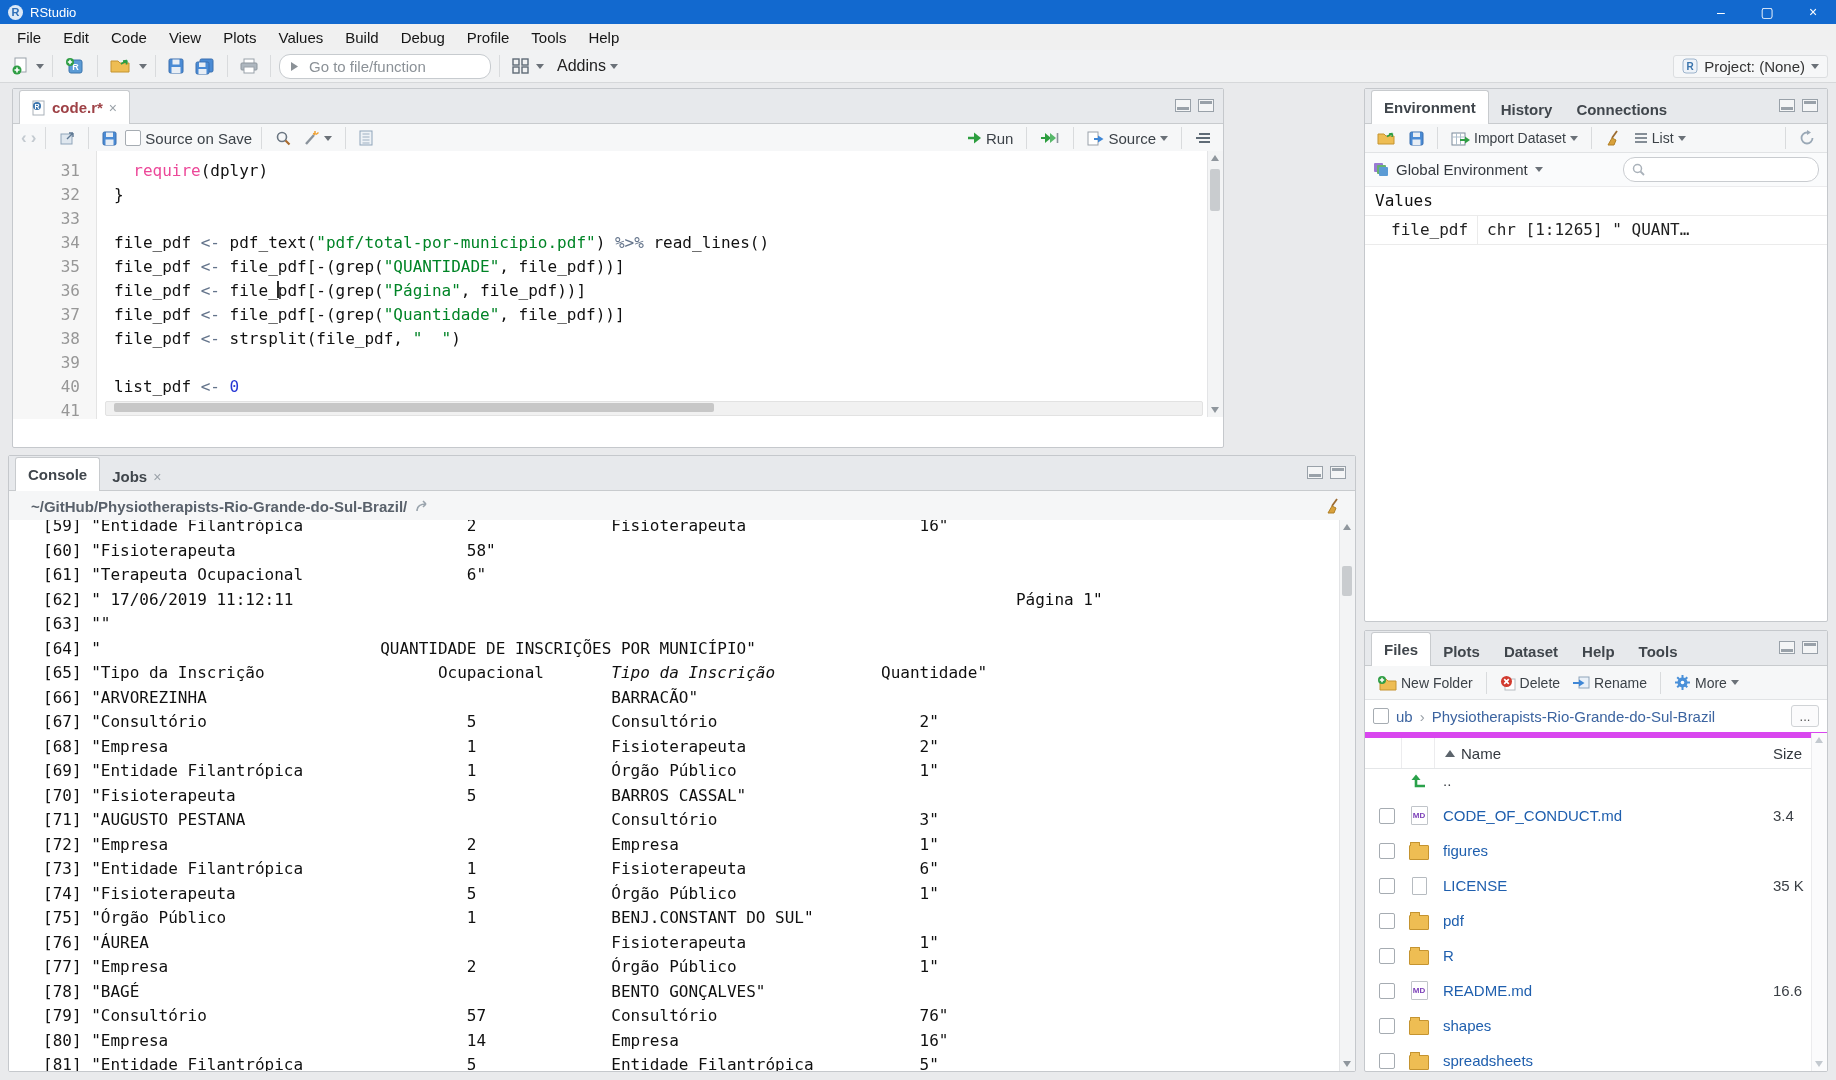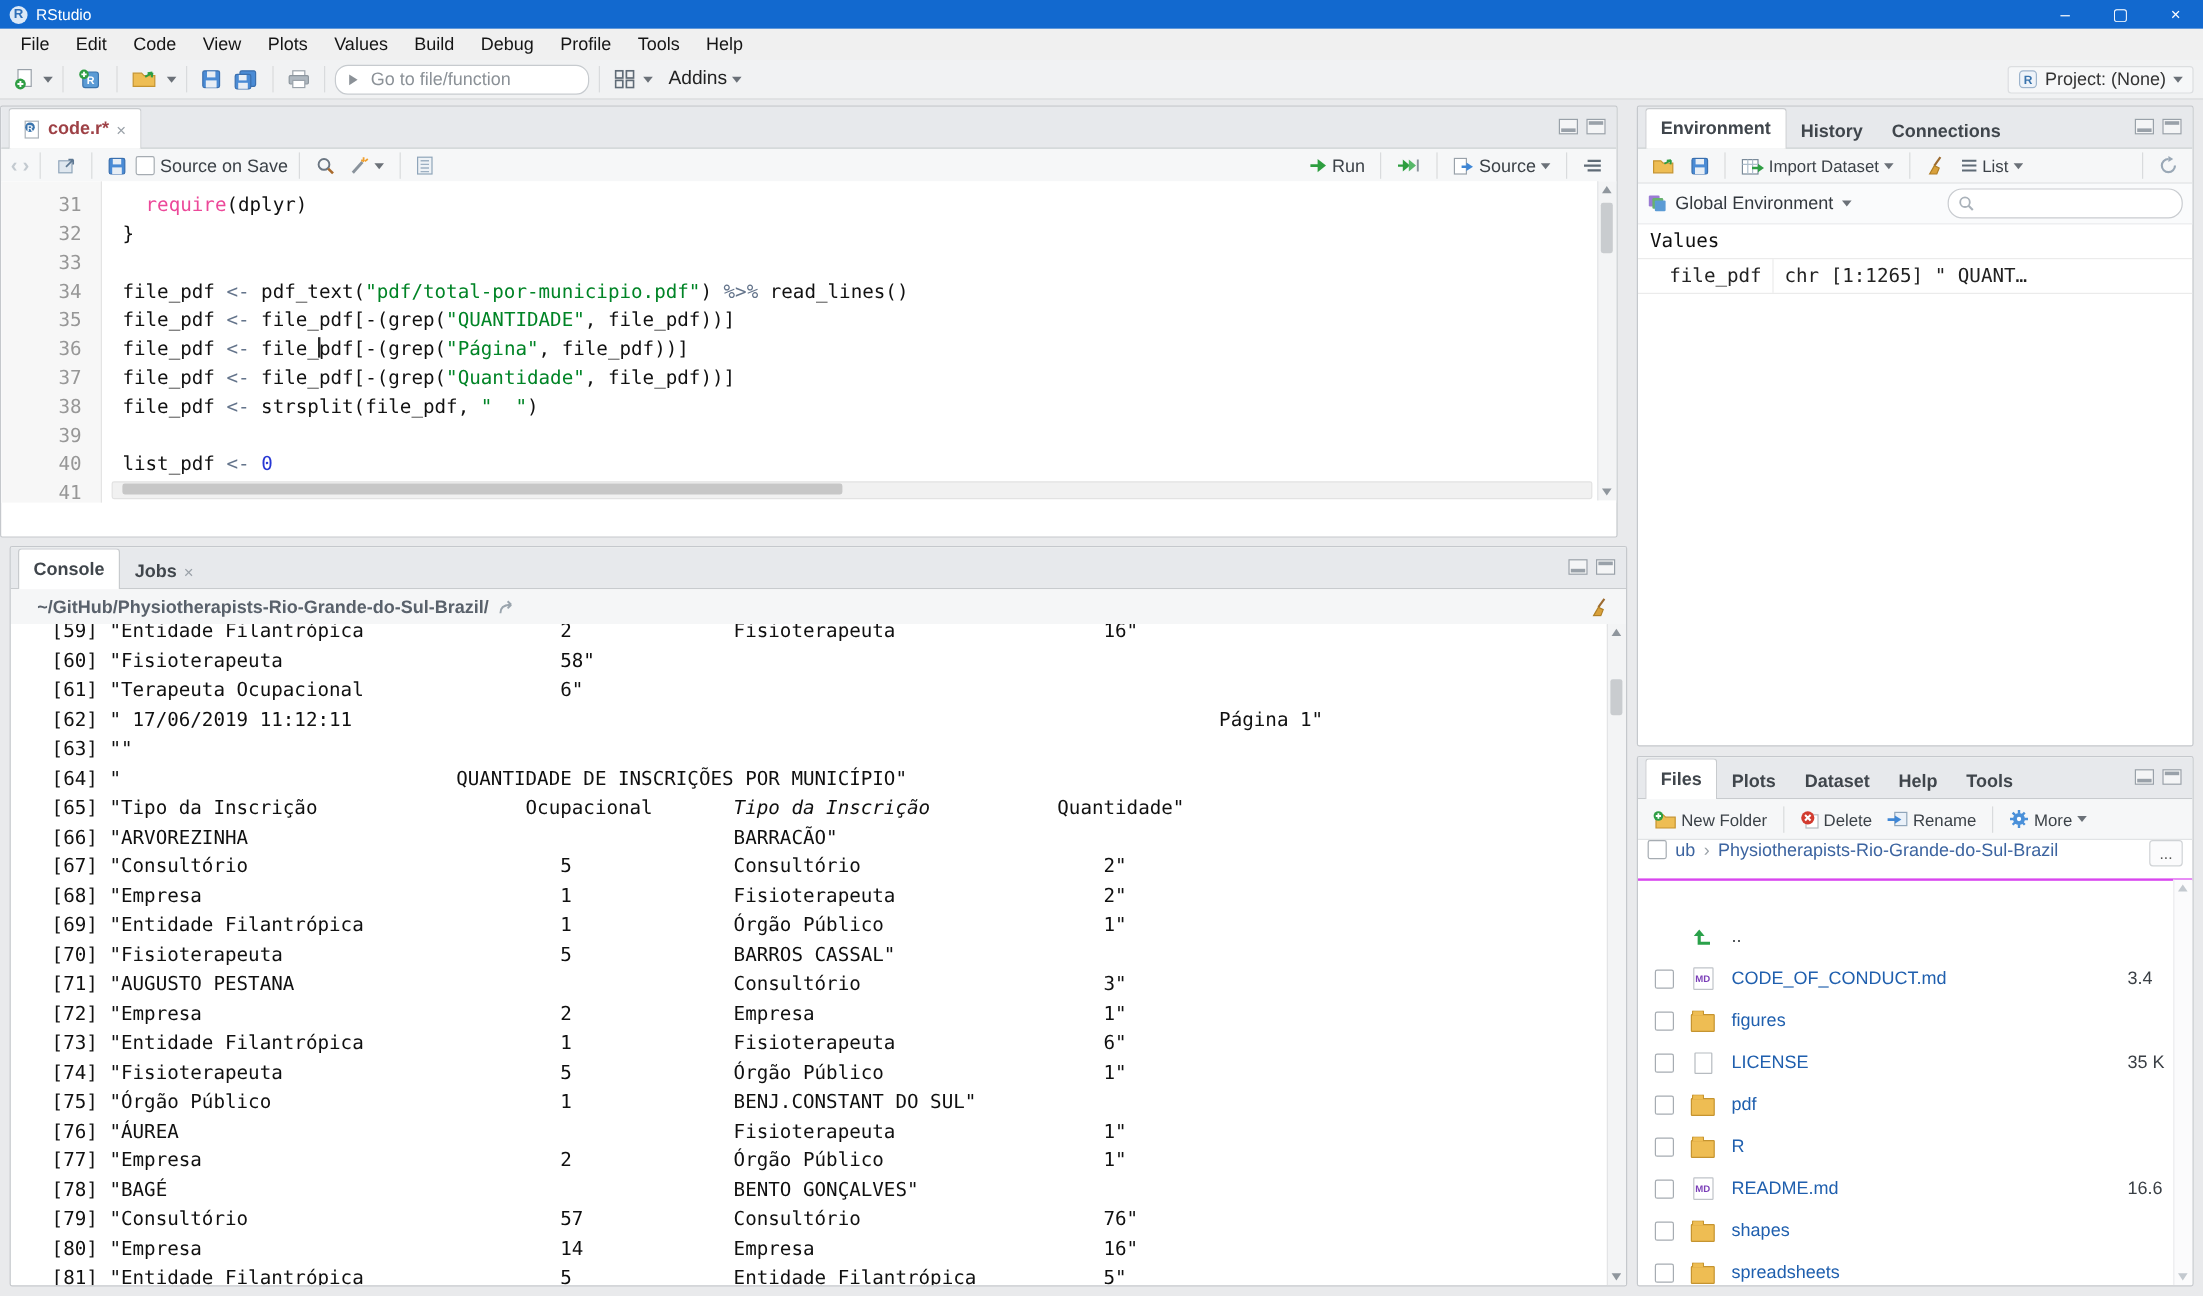--- a/index.html
+++ b/index.html
@@ -19,21 +19,21 @@
   .tbtn{display:inline-flex;align-items:center;gap:4px;padding:2px 4px}
   .caret-down{width:0;height:0;border-left:4px solid transparent;border-right:4px solid transparent;
               border-top:5px solid #6b7178;display:inline-block}
   .tsep{width:1px;height:22px;background:#d9dbdd;margin:0 5px}
   .goto-box{display:flex;align-items:center;gap:6px;width:190px;height:23px;background:#fff;
             border:1px solid #c7cbcf;border-radius:11px;padding:0 10px;color:#8b9197;font-size:15px}
   .proj{margin-left:auto;display:flex;align-items:center;gap:6px;font-size:15px;color:#333;
         border:1px solid #dcdee0;border-radius:3px;padding:2px 8px;background:#f6f7f8}
 
   .pane{position:absolute;background:#fff;border:1px solid #c5c8cc;border-radius:2px;box-sizing:border-box;overflow:hidden}
-  #source-pane{left:0;top:88px;width:1348px;height:360px}
+  #source-pane{left:12px;top:88px;width:1212px;height:360px}
   #console-pane{left:8px;top:455px;width:1348px;height:617px}
   #env-pane{left:1364px;top:88px;width:464px;height:534px}
   #files-pane{left:1364px;top:630px;width:464px;height:442px}
 
   .tabstrip{height:34px;background:#e7e9ec;border-bottom:1px solid #c8cbce;display:flex;align-items:flex-end;
             padding-left:6px;position:relative}
   .tab{height:27px;display:flex;align-items:center;gap:6px;padding:0 12px;font-size:15px;font-weight:bold;
        color:#40464c;position:relative}
   .tab.active{background:#fff;height:33px;border:1px solid #c8cbce;border-bottom:none;
               border-radius:3px 3px 0 0;margin-bottom:-1px;z-index:2}
@@ -93,21 +93,21 @@
   .searchbox{margin-left:auto;width:186px;height:23px;border:1px solid #c9ccd0;border-radius:12px;background:#fff;
              display:flex;align-items:center;padding-left:8px;gap:6px}
   .env-section{height:28px;font:16px/28px "DejaVu Sans Mono",monospace;color:#101010;padding-left:10px}
   .env-row{height:28px;display:flex;align-items:center;border-top:1px solid #ebebeb;border-bottom:1px solid #ebebeb;
            font:16px/28px "DejaVu Sans Mono",monospace}
   .env-row .nm{width:112px;padding-left:26px;box-sizing:border-box}
   .env-row .dv{width:1px;height:100%;background:#ebebeb}
   .env-row .val{padding-left:9px;white-space:pre;overflow:hidden;text-overflow:ellipsis;flex:1}
 
   
-  .crumbbar{height:32px;border-bottom:2px solid #d946ef;display:flex;padding:0 8px;gap:7px;
+  .crumbbar{height:32px;border-bottom:6px solid #d946ef;display:flex;align-items:center;padding:0 8px;gap:7px;
             font-size:15px;color:#3c64a0}
   .crumbbar .sep{color:#9aa1a8}
   .crumbbar .more-box{margin-left:auto;width:26px;height:20px;border:1px solid #d0d3d6;border-radius:3px;
                       color:#555;display:flex;align-items:center;justify-content:center;font-size:13px;background:#fbfbfc}
   .files-header{height:30px;border-bottom:1px solid #e4e6e8;display:flex;align-items:center;font-size:15px;color:#34393f;position:relative}
   .files-header .c1{width:36px;border-right:1px solid #ececee;height:100%}
   .files-header .c2{width:32px;border-right:1px solid #ececee;height:100%}
   .files-header .nm{padding-left:10px;display:flex;align-items:center;gap:6px}
   .sort-up{width:0;height:0;border-left:5px solid transparent;border-right:5px solid transparent;border-bottom:7px solid #5c646c}
   .files-header .sz{position:absolute;left:408px}
@@ -654,20 +654,29 @@
       <span class="caret-down"></span>
     </span>
   </div>
   <div class="crumbbar">
     <span class="chk"></span>
     <span>ub</span>
     <span class="sep">›</span>
     <span>Physiotherapists-Rio-Grande-do-Sul-Brazil</span>
     <span class="more-box">...</span>
   </div>
+  <div class="files-header">
+    <span class="c1"></span>
+      <span class="c2"></span>
+    <span class="nm">
+      <span class="sort-up"></span>
+      <span>Name</span>
+    </span>
+    <span class="sz">Size</span>
+  </div>
   <div class="files-list" id="files-list">
       <div class="file-row">
         <span class="fico">
           <svg width="18" height="16">
             <path d="M15 13 H6 V6" fill="none" stroke="#2aa14a" stroke-width="2.6"></path>
             <path d="M1.5 7 L6 1.5 L10.5 7 Z" fill="#2aa14a"></path>
           </svg>
         </span>
         <span class="fname" style="color: rgb(58, 63, 69);">..</span>
         <span class="fsize"></span>

